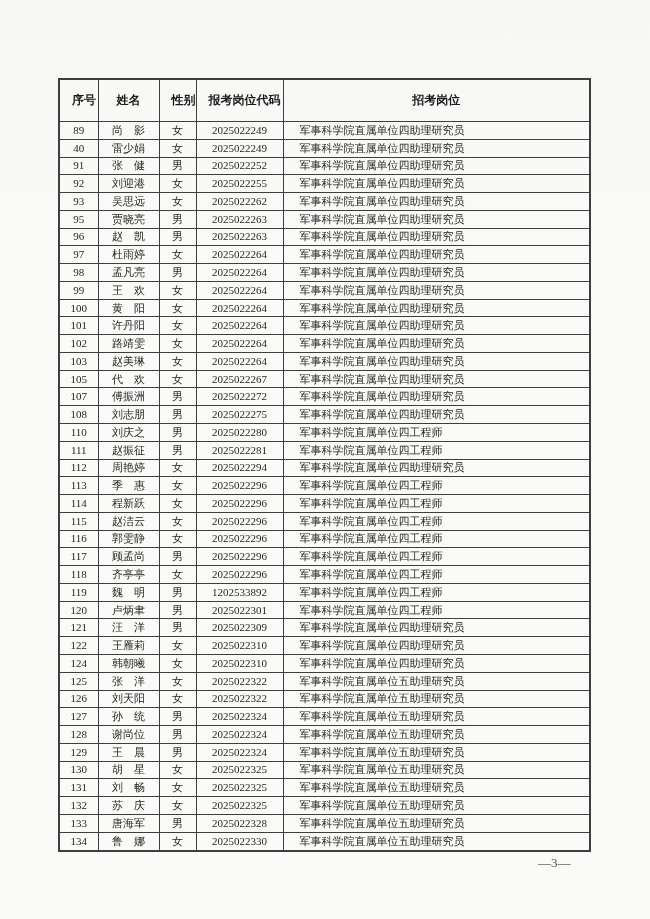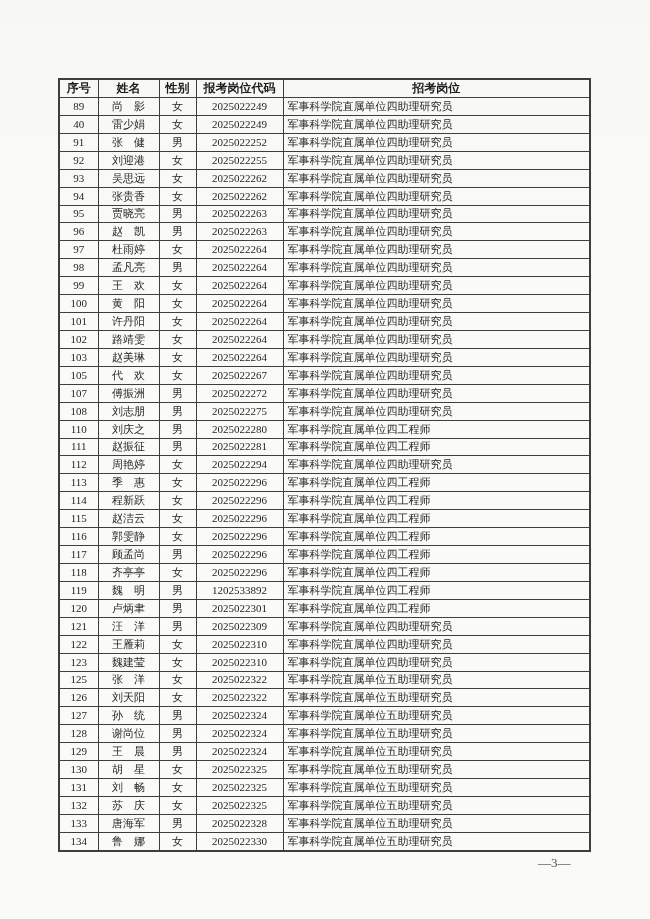--- a/index.html
+++ b/index.html
@@ -40,33 +40,33 @@
     overflow: hidden;
     white-space: nowrap;
   }
   table.roster thead tr { height: 18px; }
   table.roster th {
     font-family: "Liberation Sans", sans-serif;
     font-weight: bold;
     font-size: 12px;
     text-align: center;
     color: #1c1c1c;
-    padding: 0;
+    padding: 12px;
   }
   table.roster td {
     font-family: "Liberation Serif", serif;
     font-size: 11px;
     line-height: 1;
     text-align: center;
     padding: 0;
     color: var(--text);
   }
   table.roster td.c4 {
     text-align: left;
-    padding-left: 4px;
+    padding-left: 16px;
   }
   .page-number {
     position: absolute;
     left: 538px;
     top: 855px;
     font-family: "Liberation Serif", serif;
     font-size: 13px;
     color: var(--muted);
     letter-spacing: 0px;
   }
@@ -123,27 +123,20 @@
           <td class="c4">军事科学院直属单位四助理研究员</td>
         </tr>
         <tr>
           <td class="c0">93</td>
           <td class="c1">吴思远</td>
           <td class="c2">女</td>
           <td class="c3">2025022262</td>
           <td class="c4">军事科学院直属单位四助理研究员</td>
         </tr>
         <tr>
-          <td class="c0">94</td>
-          <td class="c1">张贵香</td>
-          <td class="c2">女</td>
-          <td class="c3">2025022262</td>
-          <td class="c4">军事科学院直属单位四助理研究员</td>
-        </tr>
-        <tr>
           <td class="c0">95</td>
           <td class="c1">贾晓亮</td>
           <td class="c2">男</td>
           <td class="c3">2025022263</td>
           <td class="c4">军事科学院直属单位四助理研究员</td>
         </tr>
         <tr>
           <td class="c0">96</td>
           <td class="c1">赵　凯</td>
           <td class="c2">男</td>
@@ -305,22 +298,22 @@
           <td class="c4">军事科学院直属单位四助理研究员</td>
         </tr>
         <tr>
           <td class="c0">122</td>
           <td class="c1">王雁莉</td>
           <td class="c2">女</td>
           <td class="c3">2025022310</td>
           <td class="c4">军事科学院直属单位四助理研究员</td>
         </tr>
         <tr>
-          <td class="c0">123</td>
-          <td class="c1">魏建莹</td>
+          <td class="c0">124</td>
+          <td class="c1">韩朝曦</td>
           <td class="c2">女</td>
           <td class="c3">2025022310</td>
           <td class="c4">军事科学院直属单位四助理研究员</td>
         </tr>
         <tr>
           <td class="c0">125</td>
           <td class="c1">张　洋</td>
           <td class="c2">女</td>
           <td class="c3">2025022322</td>
           <td class="c4">军事科学院直属单位五助理研究员</td>

